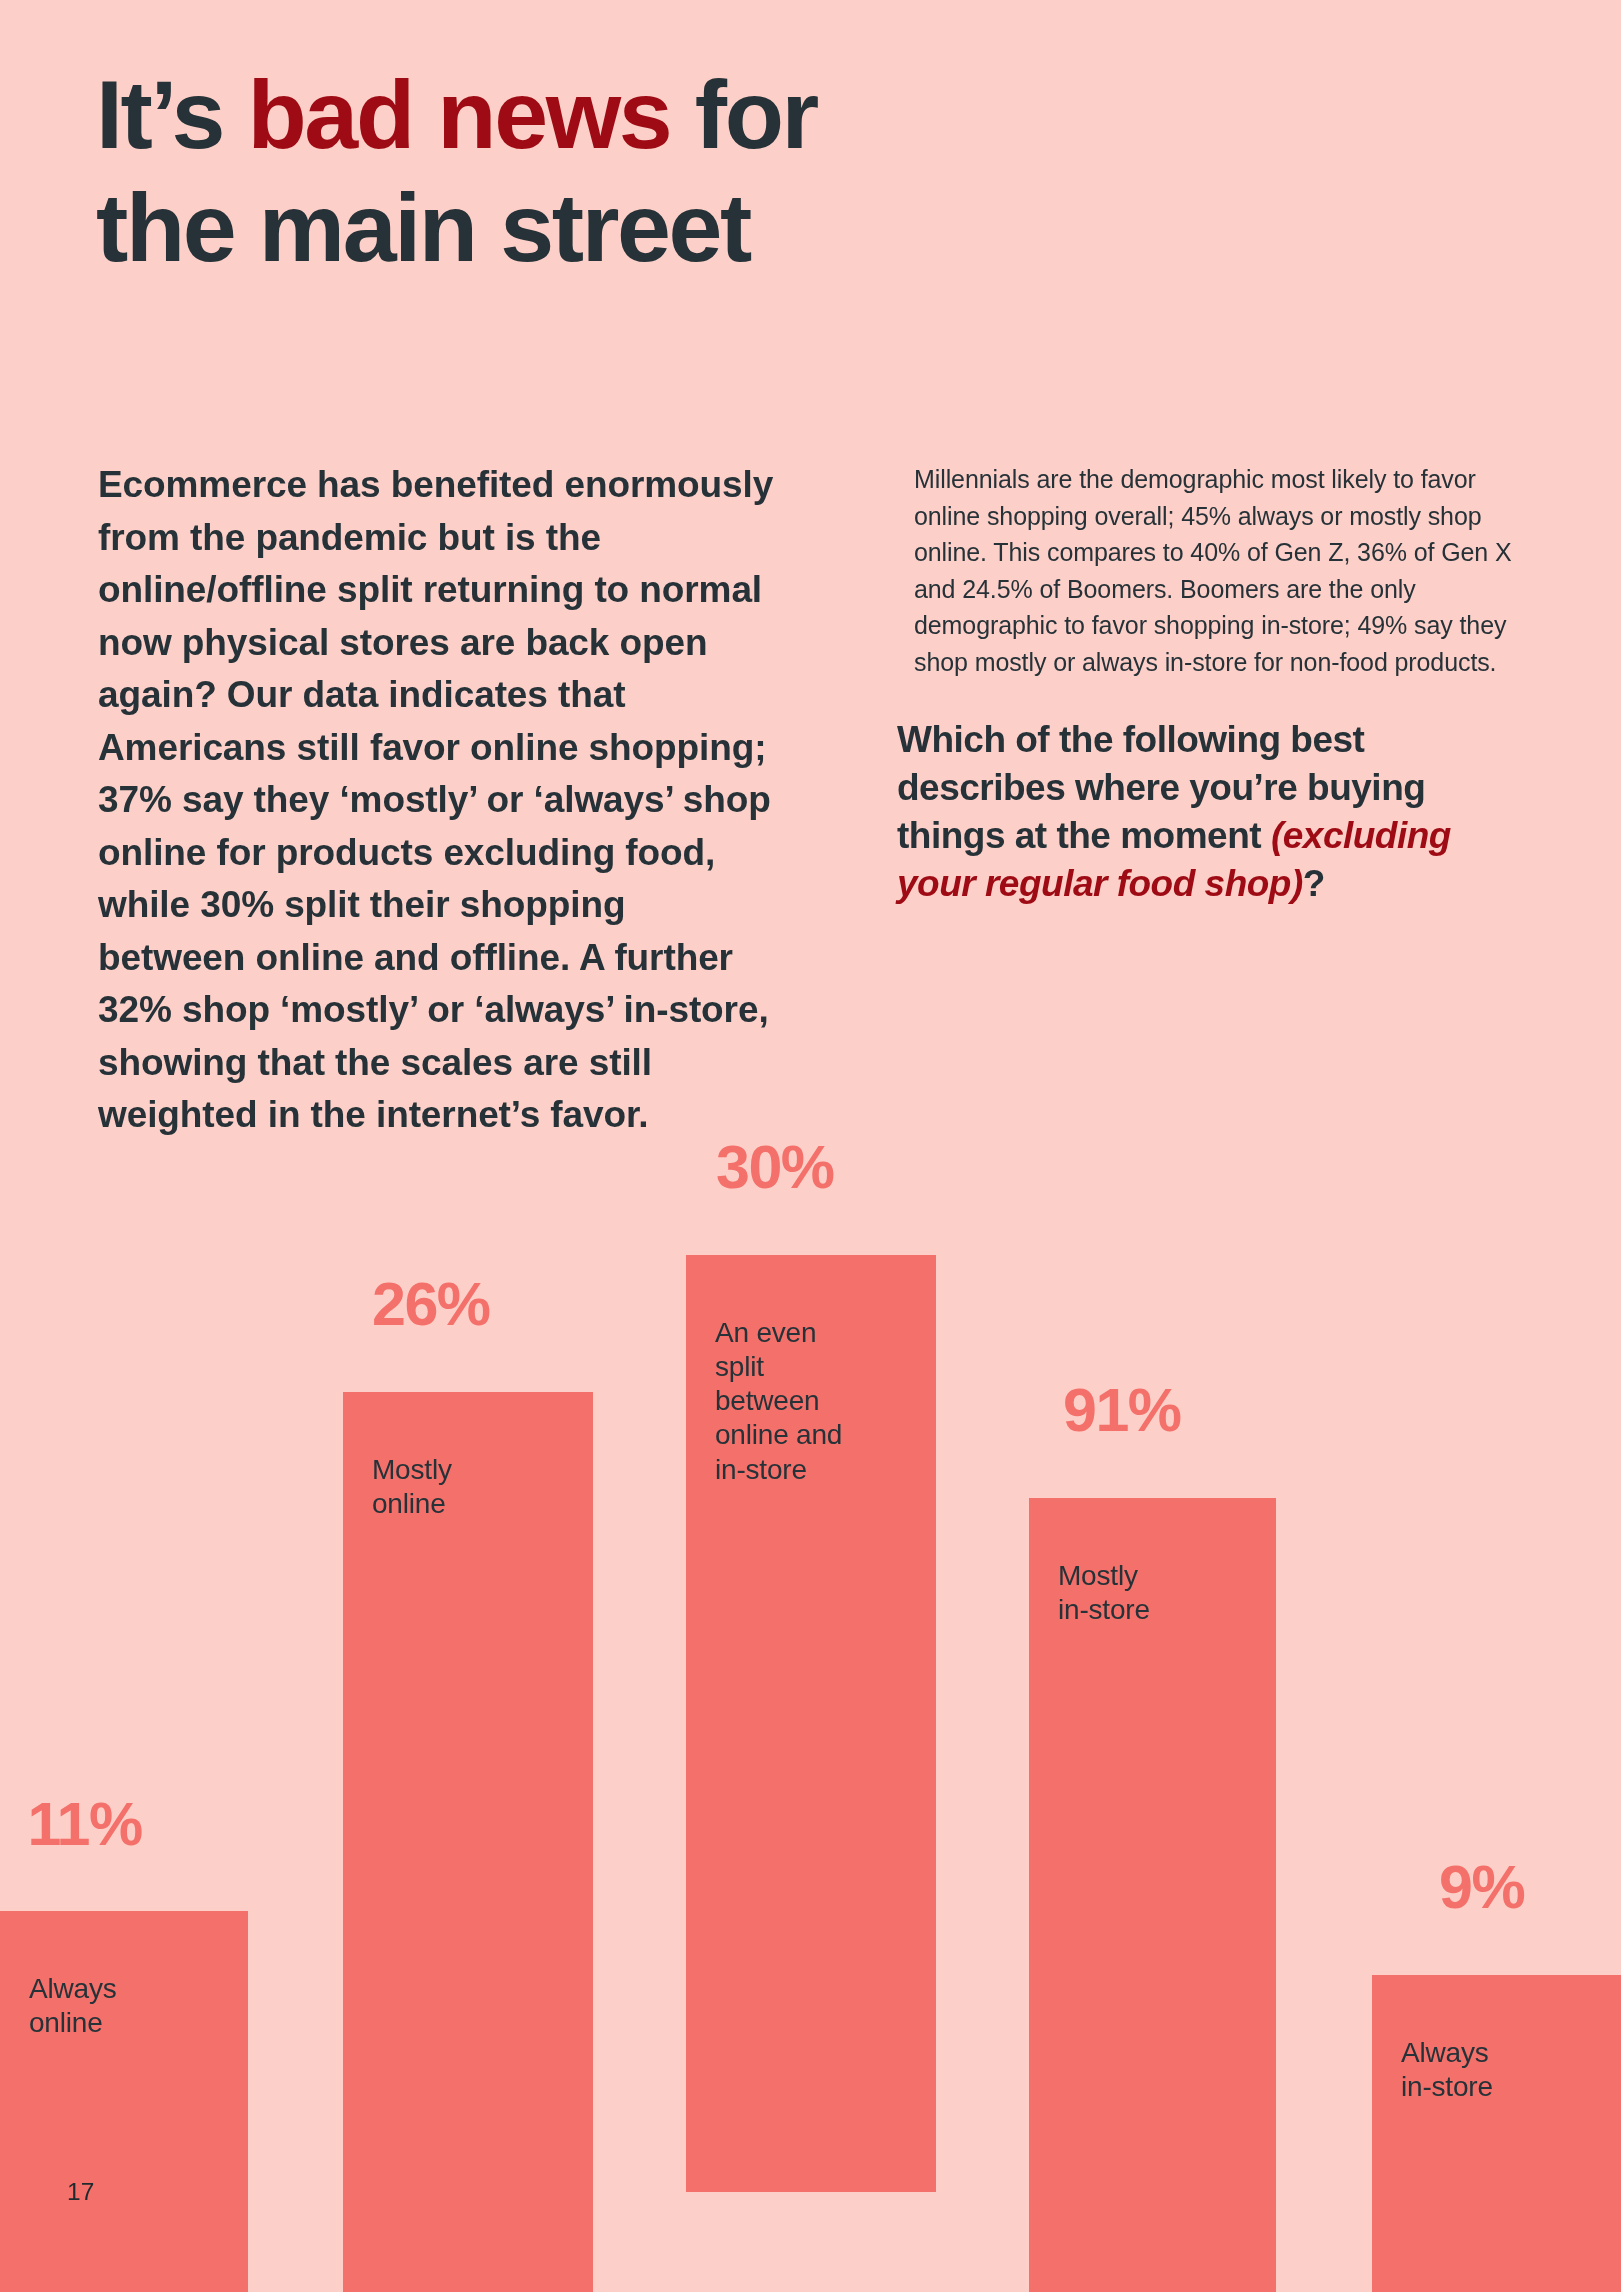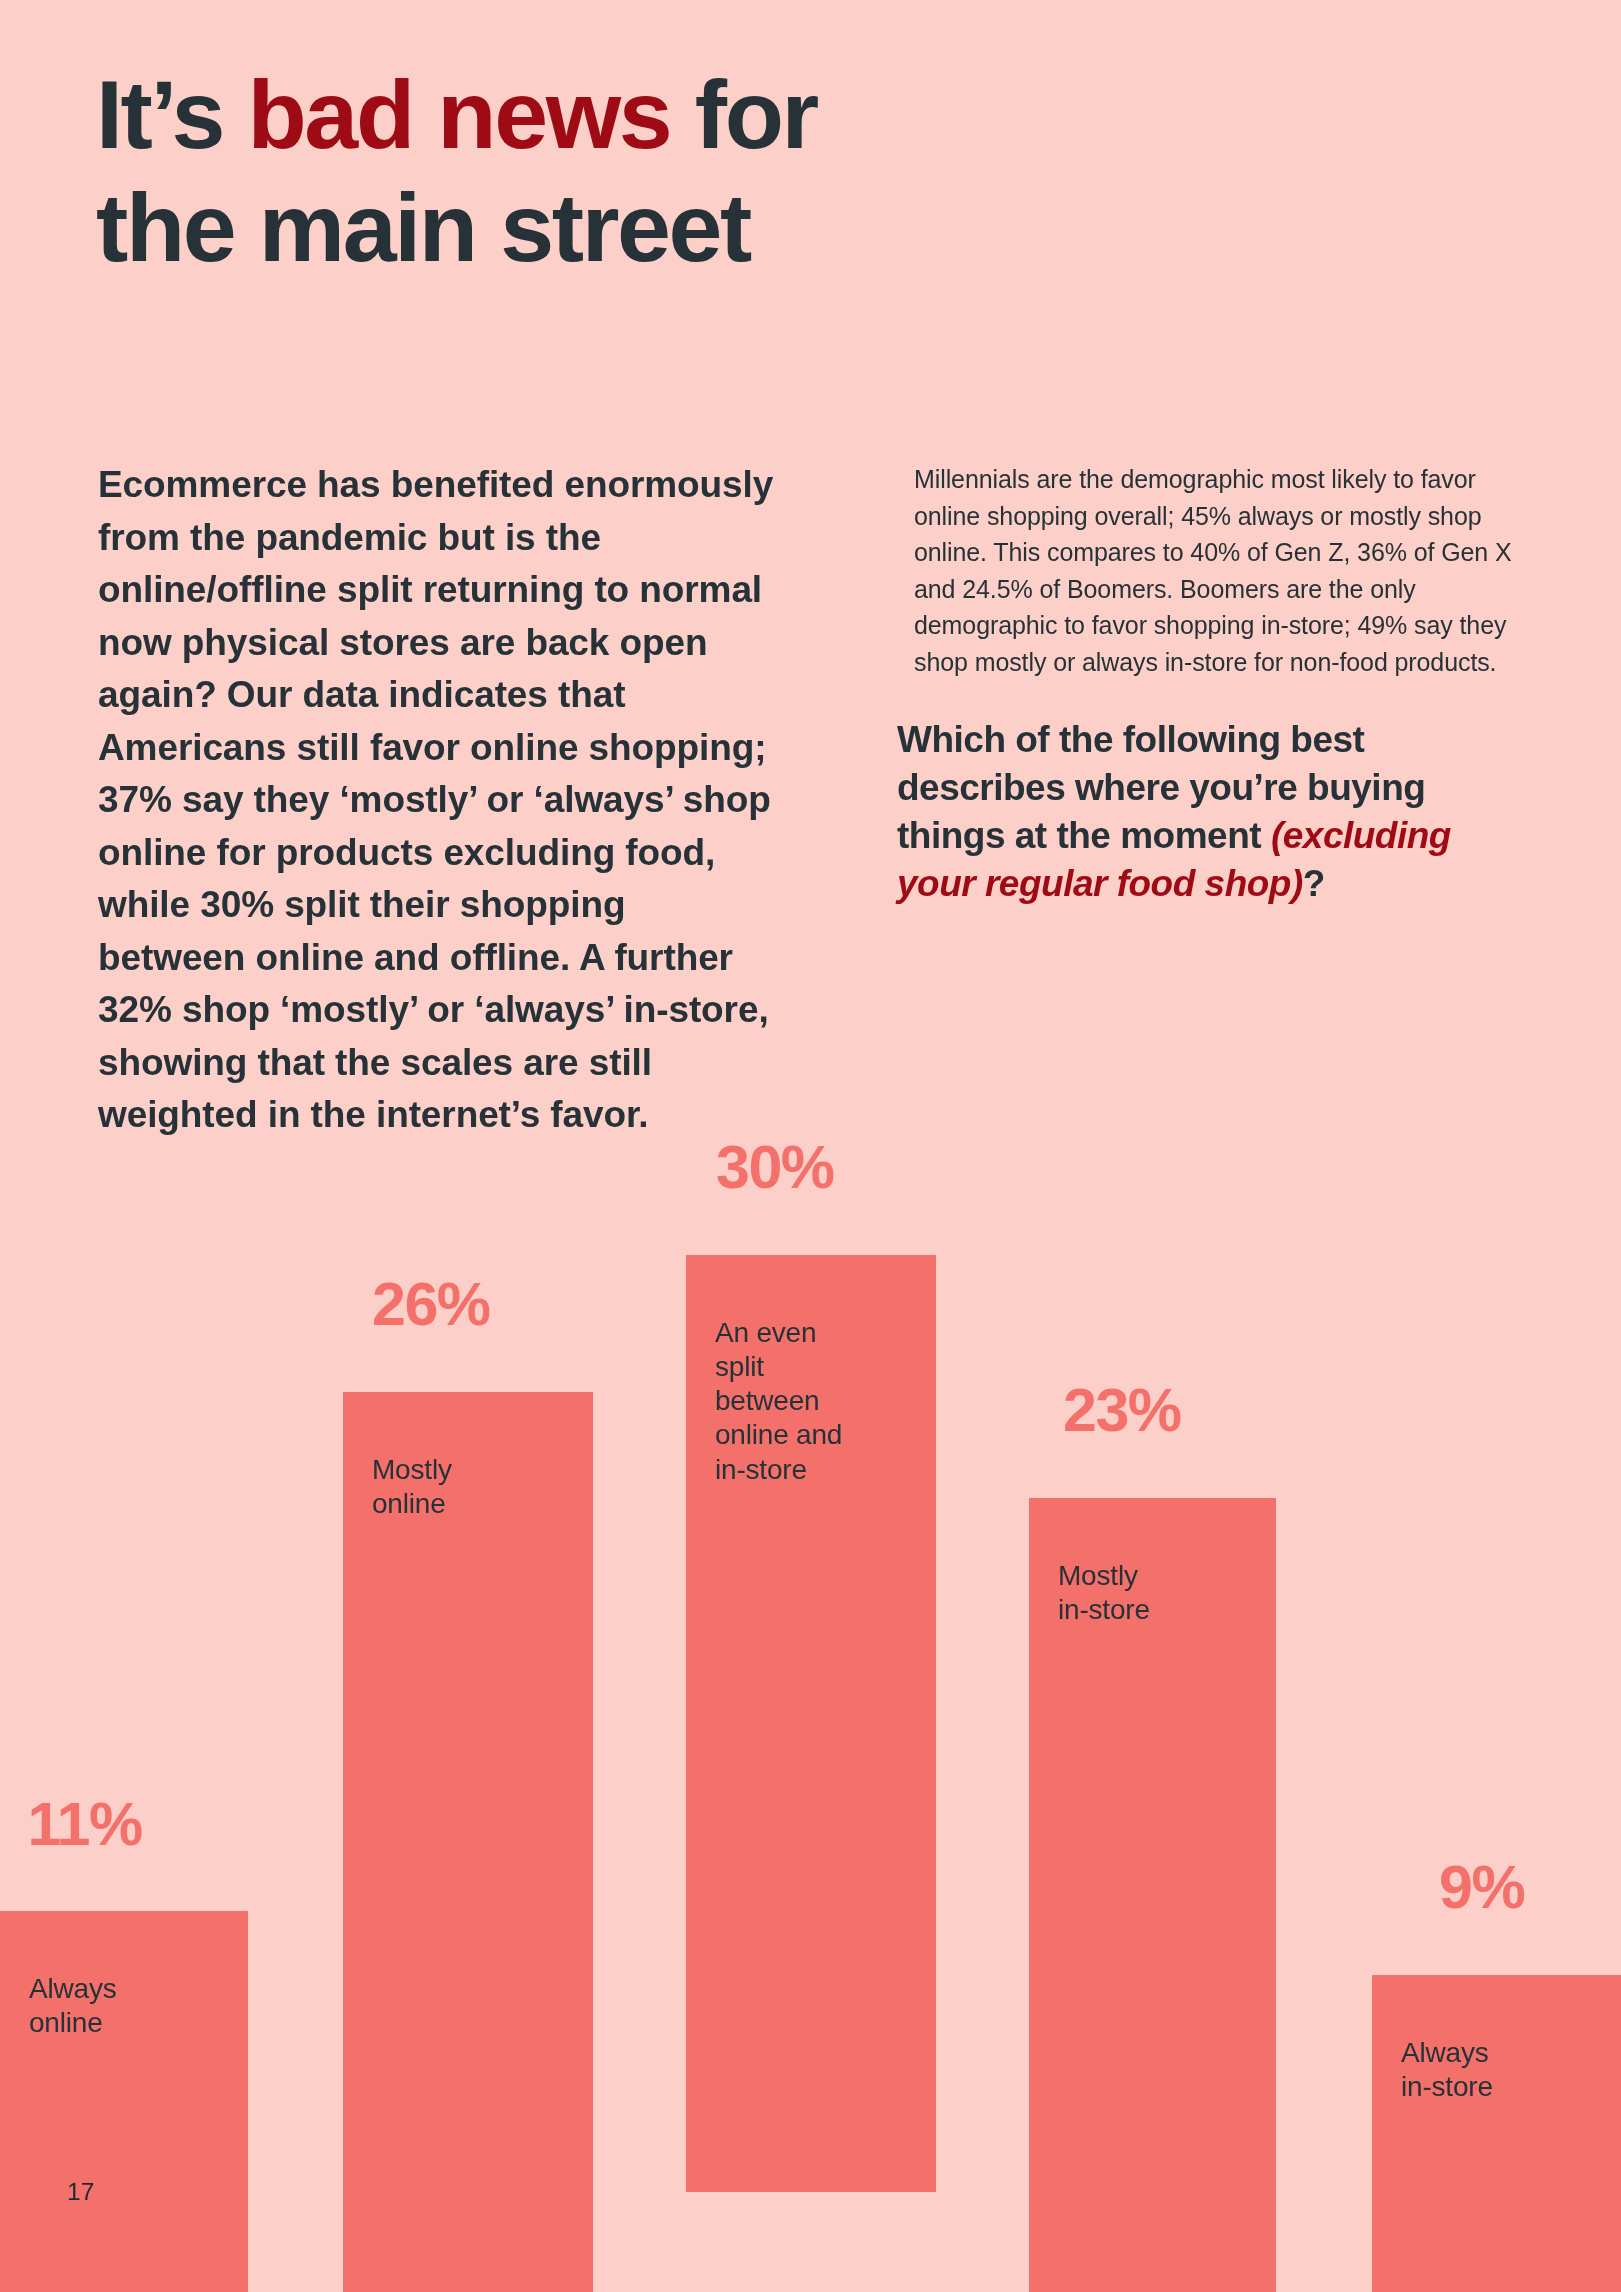--- a/index.html
+++ b/index.html
@@ -164,21 +164,21 @@
 split
 between
 online and
 in-store</div>
       </div>
       <div class="bar-value" style="left: 716px; top: 1137px;">30%</div>
       <div class="bar" style="left: 1029px; width: 247px; top: 1498px; height: 795px;">
         <div class="bar-label">Mostly
 in-store</div>
       </div>
-      <div class="bar-value" style="left: 1063px; top: 1380px;">23%</div>
+      <div class="bar-value" style="left: 1063px; top: 1380px;">91%</div>
       <div class="bar" style="left: 1372px; width: 249px; top: 1975px; height: 318px;">
         <div class="bar-label">Always
 in-store</div>
       </div>
       <div class="bar-value" style="left: 1439px; top: 1857px;">9%</div>
     </div>
 
   <div class="page-number">17</div>
 
 </div>

